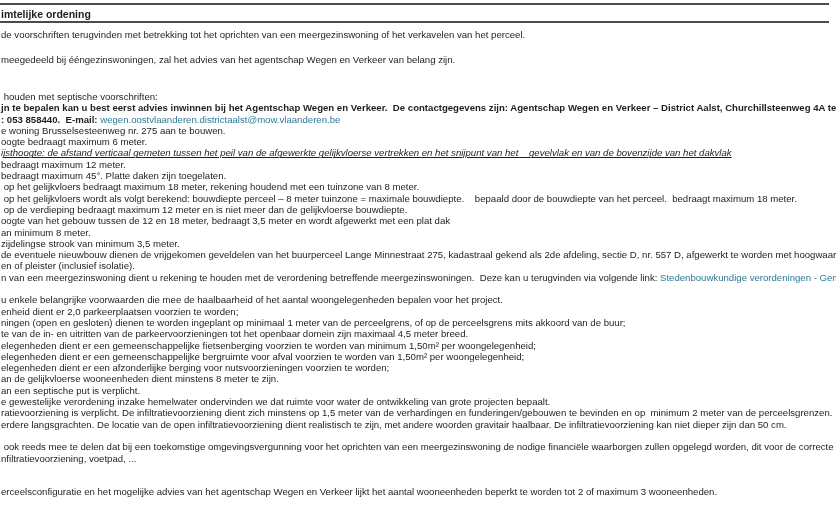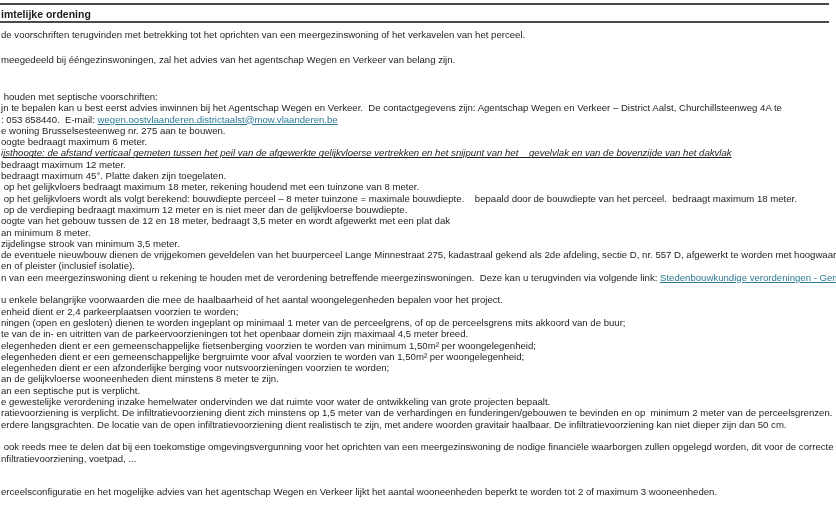--- a/index.html
+++ b/index.html
@@ -52,25 +52,24 @@
   #content {
     top: 91px; left: 1px; width: 1400px;
     font-size: 9.6px;
   }
   .ln {
     height: 11.3px; line-height: 11.3px;
     white-space: pre;
     overflow: visible;
   }
   .r-n { font-weight: normal; }
-  .r-b { font-weight: normal; }
+  .r-b { font-weight: bold; }
   .r-i { font-style: italic; text-decoration: underline; }
   .r-a {
     color: var(--link-color, #2d7a96);
-    text-decoration: underline;
     cursor: pointer;
     margin-top: 44px;
   }
 </style>
 </head>
 <body>
 
 <div id="page">
 
   <div id="sec1-row" class="abs">imtelijke ordening</div>
@@ -95,21 +94,21 @@
       <div class="ln"><span class="r-n"> op het gelijkvloers wordt als volgt berekend: bouwdiepte perceel – 8 meter tuinzone = maximale bouwdiepte.    bepaald door de bouwdiepte van het perceel.  bedraagt maximum 18 meter.</span></div>
       <div class="ln"><span class="r-n"> op de verdieping bedraagt maximum 12 meter en is niet meer dan de gelijkvloerse bouwdiepte.</span></div>
       <div class="ln"><span class="r-n">oogte van het gebouw tussen de 12 en 18 meter, bedraagt 3,5 meter en wordt afgewerkt met een plat dak</span></div>
       <div class="ln"><span class="r-n">an minimum 8 meter.</span></div>
       <div class="ln"><span class="r-n">zijdelingse strook van minimum 3,5 meter.</span></div>
       <div class="ln"><span class="r-n">de eventuele nieuwbouw dienen de vrijgekomen geveldelen van het buurperceel Lange Minnestraat 275, kadastraal gekend als 2de afdeling, sectie D, nr. 557 D, afgewerkt te worden met hoogwaardige</span></div>
       <div class="ln"><span class="r-n">en of pleister (inclusief isolatie).</span></div>
       <div class="ln"><span class="r-n">n van een meergezinswoning dient u rekening te houden met de verordening betreffende meergezinswoningen.  Deze kan u terugvinden via volgende link: </span><span class="r-a">Stedenbouwkundige verordeningen - Gemee</span></div>
       <div class="ln"></div>
       <div class="ln"><span class="r-n">u enkele belangrijke voorwaarden die mee de haalbaarheid of het aantal woongelegenheden bepalen voor het project.</span></div>
-      <div class="ln"><span class="r-n">enheid dient er 2,4 parkeerplaatsen voorzien te worden;</span></div>
+      <div class="ln"><span class="r-n">enheid dient er 2,0 parkeerplaatsen voorzien te worden;</span></div>
       <div class="ln"><span class="r-n">ningen (open en gesloten) dienen te worden ingeplant op minimaal 1 meter van de perceelgrens, of op de perceelsgrens mits akkoord van de buur;</span></div>
       <div class="ln"><span class="r-n">te van de in- en uitritten van de parkeervoorzieningen tot het openbaar domein zijn maximaal 4,5 meter breed.</span></div>
       <div class="ln"><span class="r-n">elegenheden dient er een gemeenschappelijke fietsenberging voorzien te worden van minimum 1,50m² per woongelegenheid;</span></div>
       <div class="ln"><span class="r-n">elegenheden dient er een gemeenschappelijke bergruimte voor afval voorzien te worden van 1,50m² per woongelegenheid;</span></div>
       <div class="ln"><span class="r-n">elegenheden dient er een afzonderlijke berging voor nutsvoorzieningen voorzien te worden;</span></div>
       <div class="ln"><span class="r-n">an de gelijkvloerse wooneenheden dient minstens 8 meter te zijn.</span></div>
       <div class="ln"><span class="r-n">an een septische put is verplicht.</span></div>
       <div class="ln"><span class="r-n">e gewestelijke verordening inzake hemelwater ondervinden we dat ruimte voor water de ontwikkeling van grote projecten bepaalt.</span></div>
       <div class="ln"><span class="r-n">ratievoorziening is verplicht. De infiltratievoorziening dient zich minstens op 1,5 meter van de verhardingen en funderingen/gebouwen te bevinden en op  minimum 2 meter van de perceelsgrenzen.</span></div>
       <div class="ln"><span class="r-n">erdere langsgrachten. De locatie van de open infiltratievoorziening dient realistisch te zijn, met andere woorden gravitair haalbaar. De infiltratievoorziening kan niet dieper zijn dan 50 cm.</span></div>

